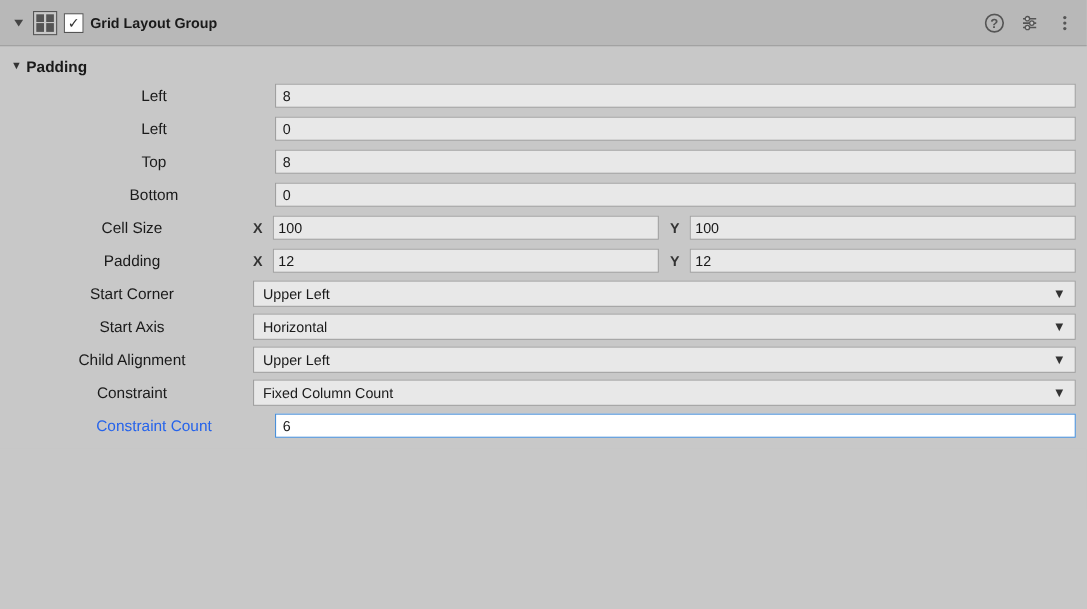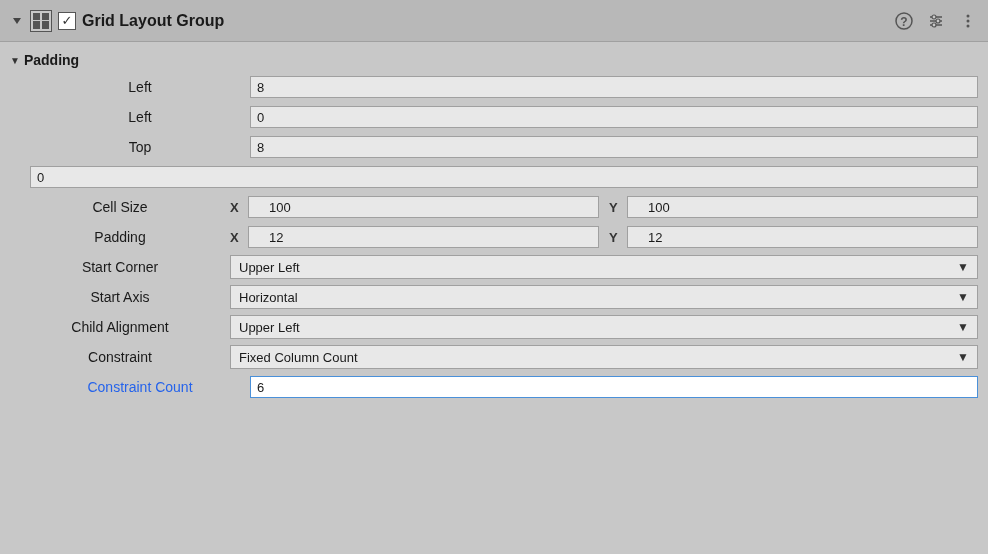--- a/index.html
+++ b/index.html
@@ -53,21 +53,21 @@
       gap: 1.5px;
       padding: 2px;
       background-color: #c8c8c8;
     }
 
     .grid-cell {
       background-color: #555;
     }
 
     .header-title {
-      font-size: 16px;
+      font-size: 13px;
       font-weight: 600;
       color: #1a1a1a;
       flex: 1;
     }
 
     .header-icons {
       display: flex;
       align-items: center;
       gap: 12px;
     }
@@ -160,21 +160,21 @@
       font-weight: 600;
       color: #333;
       width: 14px;
     }
 
     .xy-input {
       flex: 1;
       height: 22px;
       background-color: #e8e8e8;
       border: 1px solid #a0a0a0;
-      padding: 2px 20px;
+      padding: 2px 4px;
       font-size: 13px;
       color: #1a1a1a;
       outline: none;
     }
 
     .dropdown-field {
       width: 100%;
       height: 24px;
       background-color: #e8e8e8;
       border: 1px solid #a0a0a0;
@@ -265,20 +265,21 @@
     </div>
 
     <div class="field-row indented">
       <span class="field-label">Top</span>
       <div class="field-value">
         <input type="text" class="input-field" value="8" style="">
       </div>
     </div>
 
     <div class="field-row indented">
+      <span class="field-label">Bottom</span>
       <div class="field-value">
         <input type="text" class="input-field" value="0" style="">
       </div>
     </div>
 
     <div class="field-row">
       <span class="field-label">Cell Size</span>
       <div class="field-value">
         <div class="xy-group">
           <span class="xy-label">X</span>

